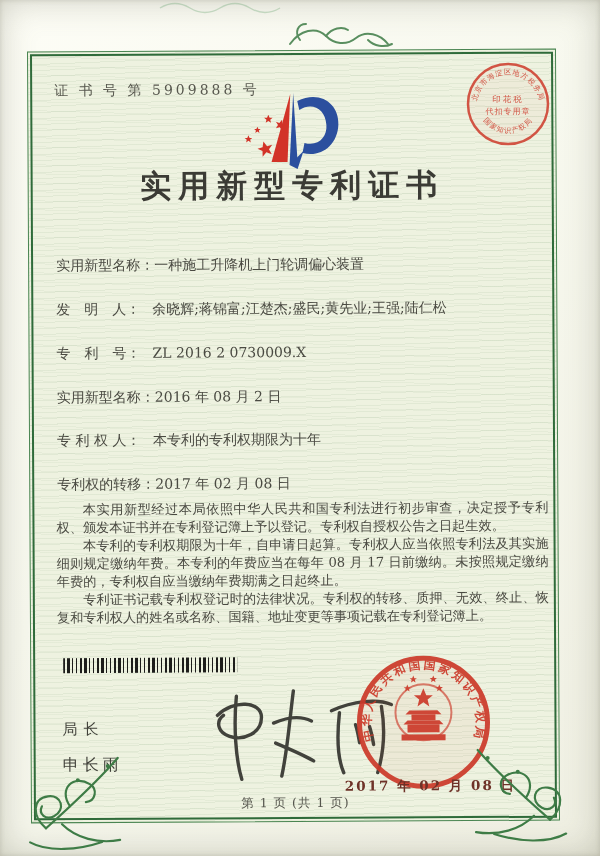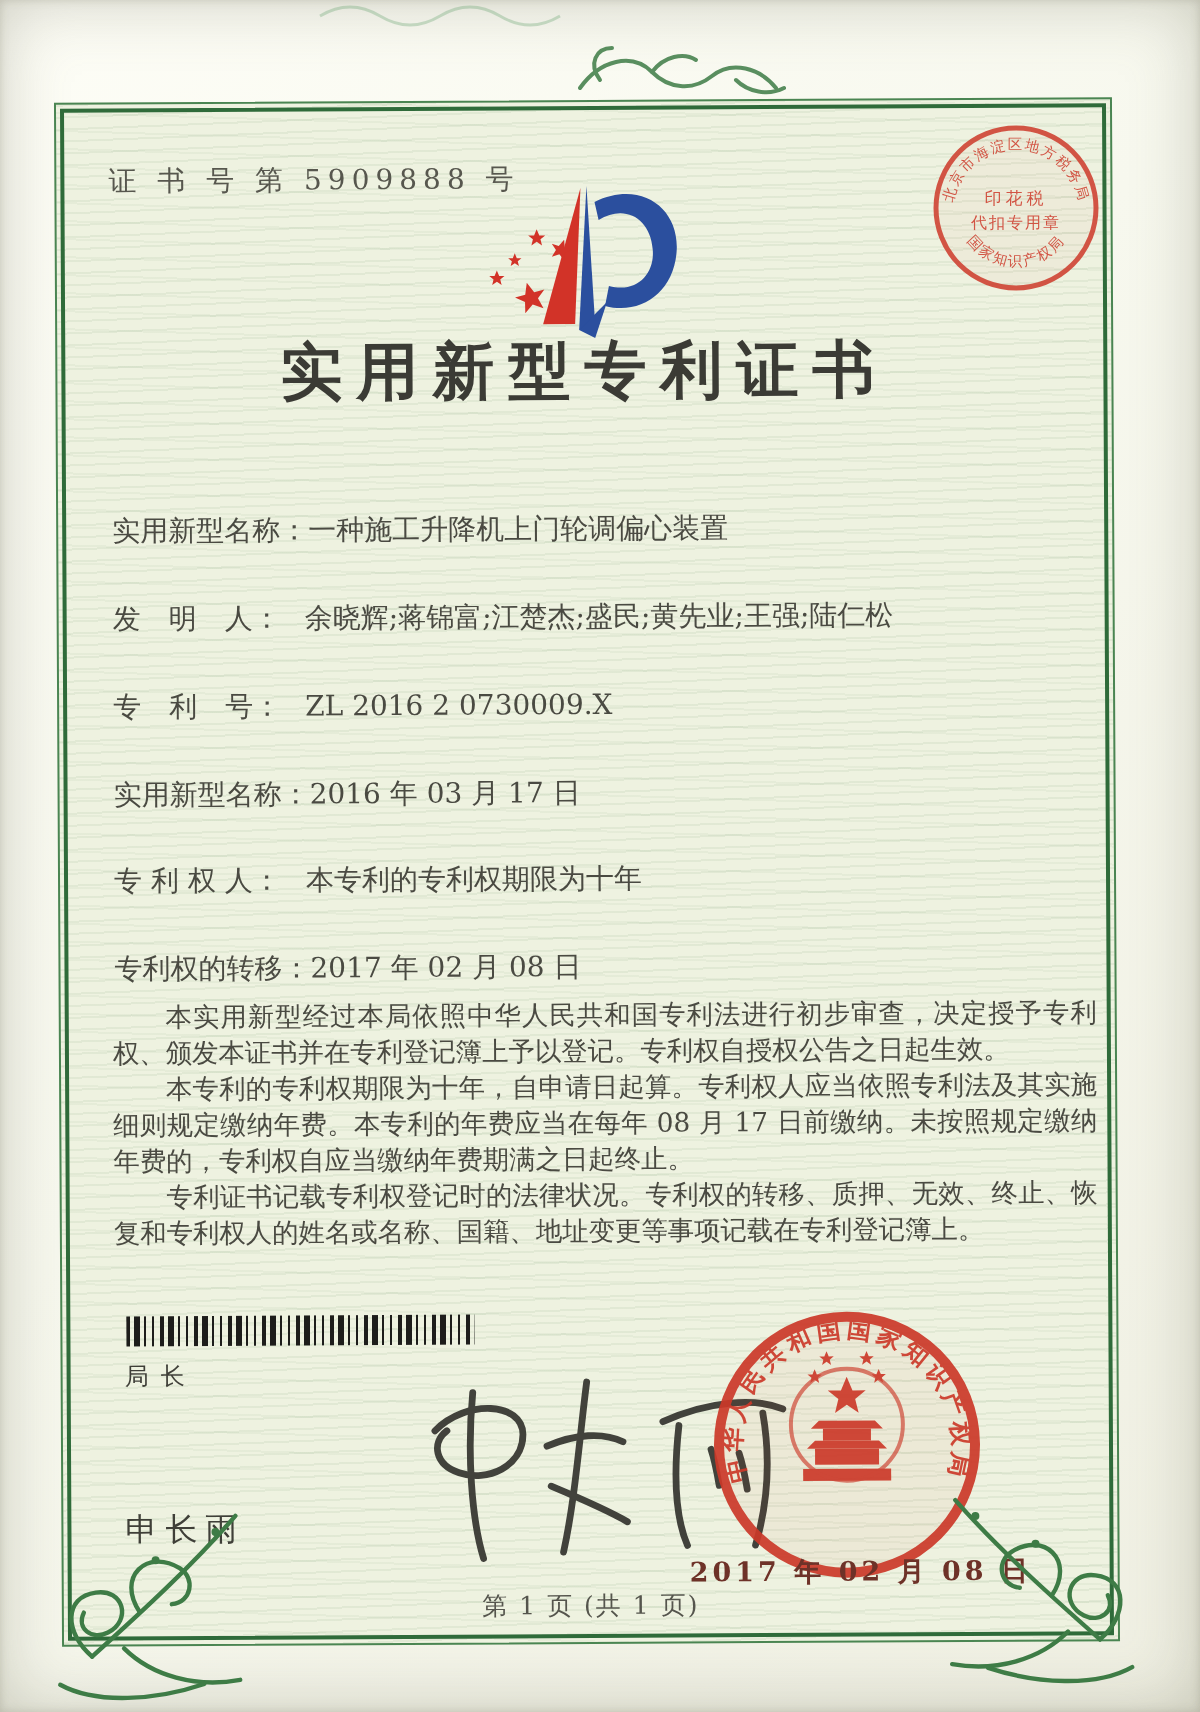--- a/index.html
+++ b/index.html
@@ -45,21 +45,21 @@
     font-size:13.2px;line-height:18px;color:#4a4a42;text-align:justify;
     font-family:"DejaVu Serif","Liberation Serif",serif;
   }
   .paras p{margin:0;text-indent:2em;}
   .barcode{
     position:absolute;left:32px;top:606px;width:174px;height:15px;
     background:
       repeating-linear-gradient(90deg,#1d1d1b 0 2px,rgba(0,0,0,0) 2px 4px,#1d1d1b 4px 7px,rgba(0,0,0,0) 7px 9px,#1d1d1b 9px 10px,rgba(0,0,0,0) 10px 13px,#1d1d1b 13px 14px,rgba(0,0,0,0) 14px 17px);
   }
   .signer-title{
-    position:absolute;left:31px;top:628px;font-size:12px;letter-spacing:6px;color:#3f3f38;
+    position:absolute;left:31px;top:668px;font-size:15px;letter-spacing:6px;color:#3f3f38;
     font-family:Liberation Mono, monospace;
   }
   .signer-name{
     position:absolute;left:31px;top:703px;font-size:16px;letter-spacing:4px;color:#3f3f38;
     font-family:"DejaVu Serif","Liberation Serif",serif;
   }
   .signature{position:absolute;left:150px;top:630px;}
   .seal{position:absolute;left:322px;top:602px;opacity:.92;}
   .seal-date{
     position:absolute;left:313px;top:727px;font-size:13.5px;letter-spacing:2px;
@@ -119,21 +119,21 @@
       <use href="#star" transform="translate(40,38) scale(0.55) rotate(18)" fill="#d23328"></use>
       <use href="#star" transform="translate(8,52) scale(0.4)" fill="#d23328"></use>
       <use href="#star" transform="translate(25,62) scale(0.8) rotate(-15)" fill="#d23328"></use>
     </svg>
 
     <div class="title">实用新型专利证书</div>
 
     <div class="field f0"><span class="lab">实用新型名称：</span><span>一种施工升降机上门轮调偏心装置</span></div>
     <div class="field f1"><span class="lab">发　明　人：</span><span>余晓辉;蒋锦富;江楚杰;盛民;黄先业;王强;陆仁松</span></div>
     <div class="field f2"><span class="lab">专　利　号：</span><span>ZL 2016 2 0730009.X</span></div>
-    <div class="field f3"><span class="lab">实用新型名称：</span><span>2016 年 03 月 17 日</span></div>
+    <div class="field f3"><span class="lab">实用新型名称：</span><span>2016 年 08 月 2 日</span></div>
     <div class="field f4"><span class="lab">专 利 权 人：</span><span>本专利的专利权期限为十年</span></div>
     <div class="field f5"><span class="lab">专利权的转移：</span><span>2017 年 02 月 08 日</span></div>
 
     <div class="paras">
       <p>本实用新型经过本局依照中华人民共和国专利法进行初步审查，决定授予专利权、颁发本证书并在专利登记簿上予以登记。专利权自授权公告之日起生效。</p>
       <p>本专利的专利权期限为十年，自申请日起算。专利权人应当依照专利法及其实施细则规定缴纳年费。本专利的年费应当在每年 08 月 17 日前缴纳。未按照规定缴纳年费的，专利权自应当缴纳年费期满之日起终止。</p>
       <p>专利证书记载专利权登记时的法律状况。专利权的转移、质押、无效、终止、恢复和专利权人的姓名或名称、国籍、地址变更等事项记载在专利登记簿上。</p>
     </div>
 
     <div class="barcode"></div>

